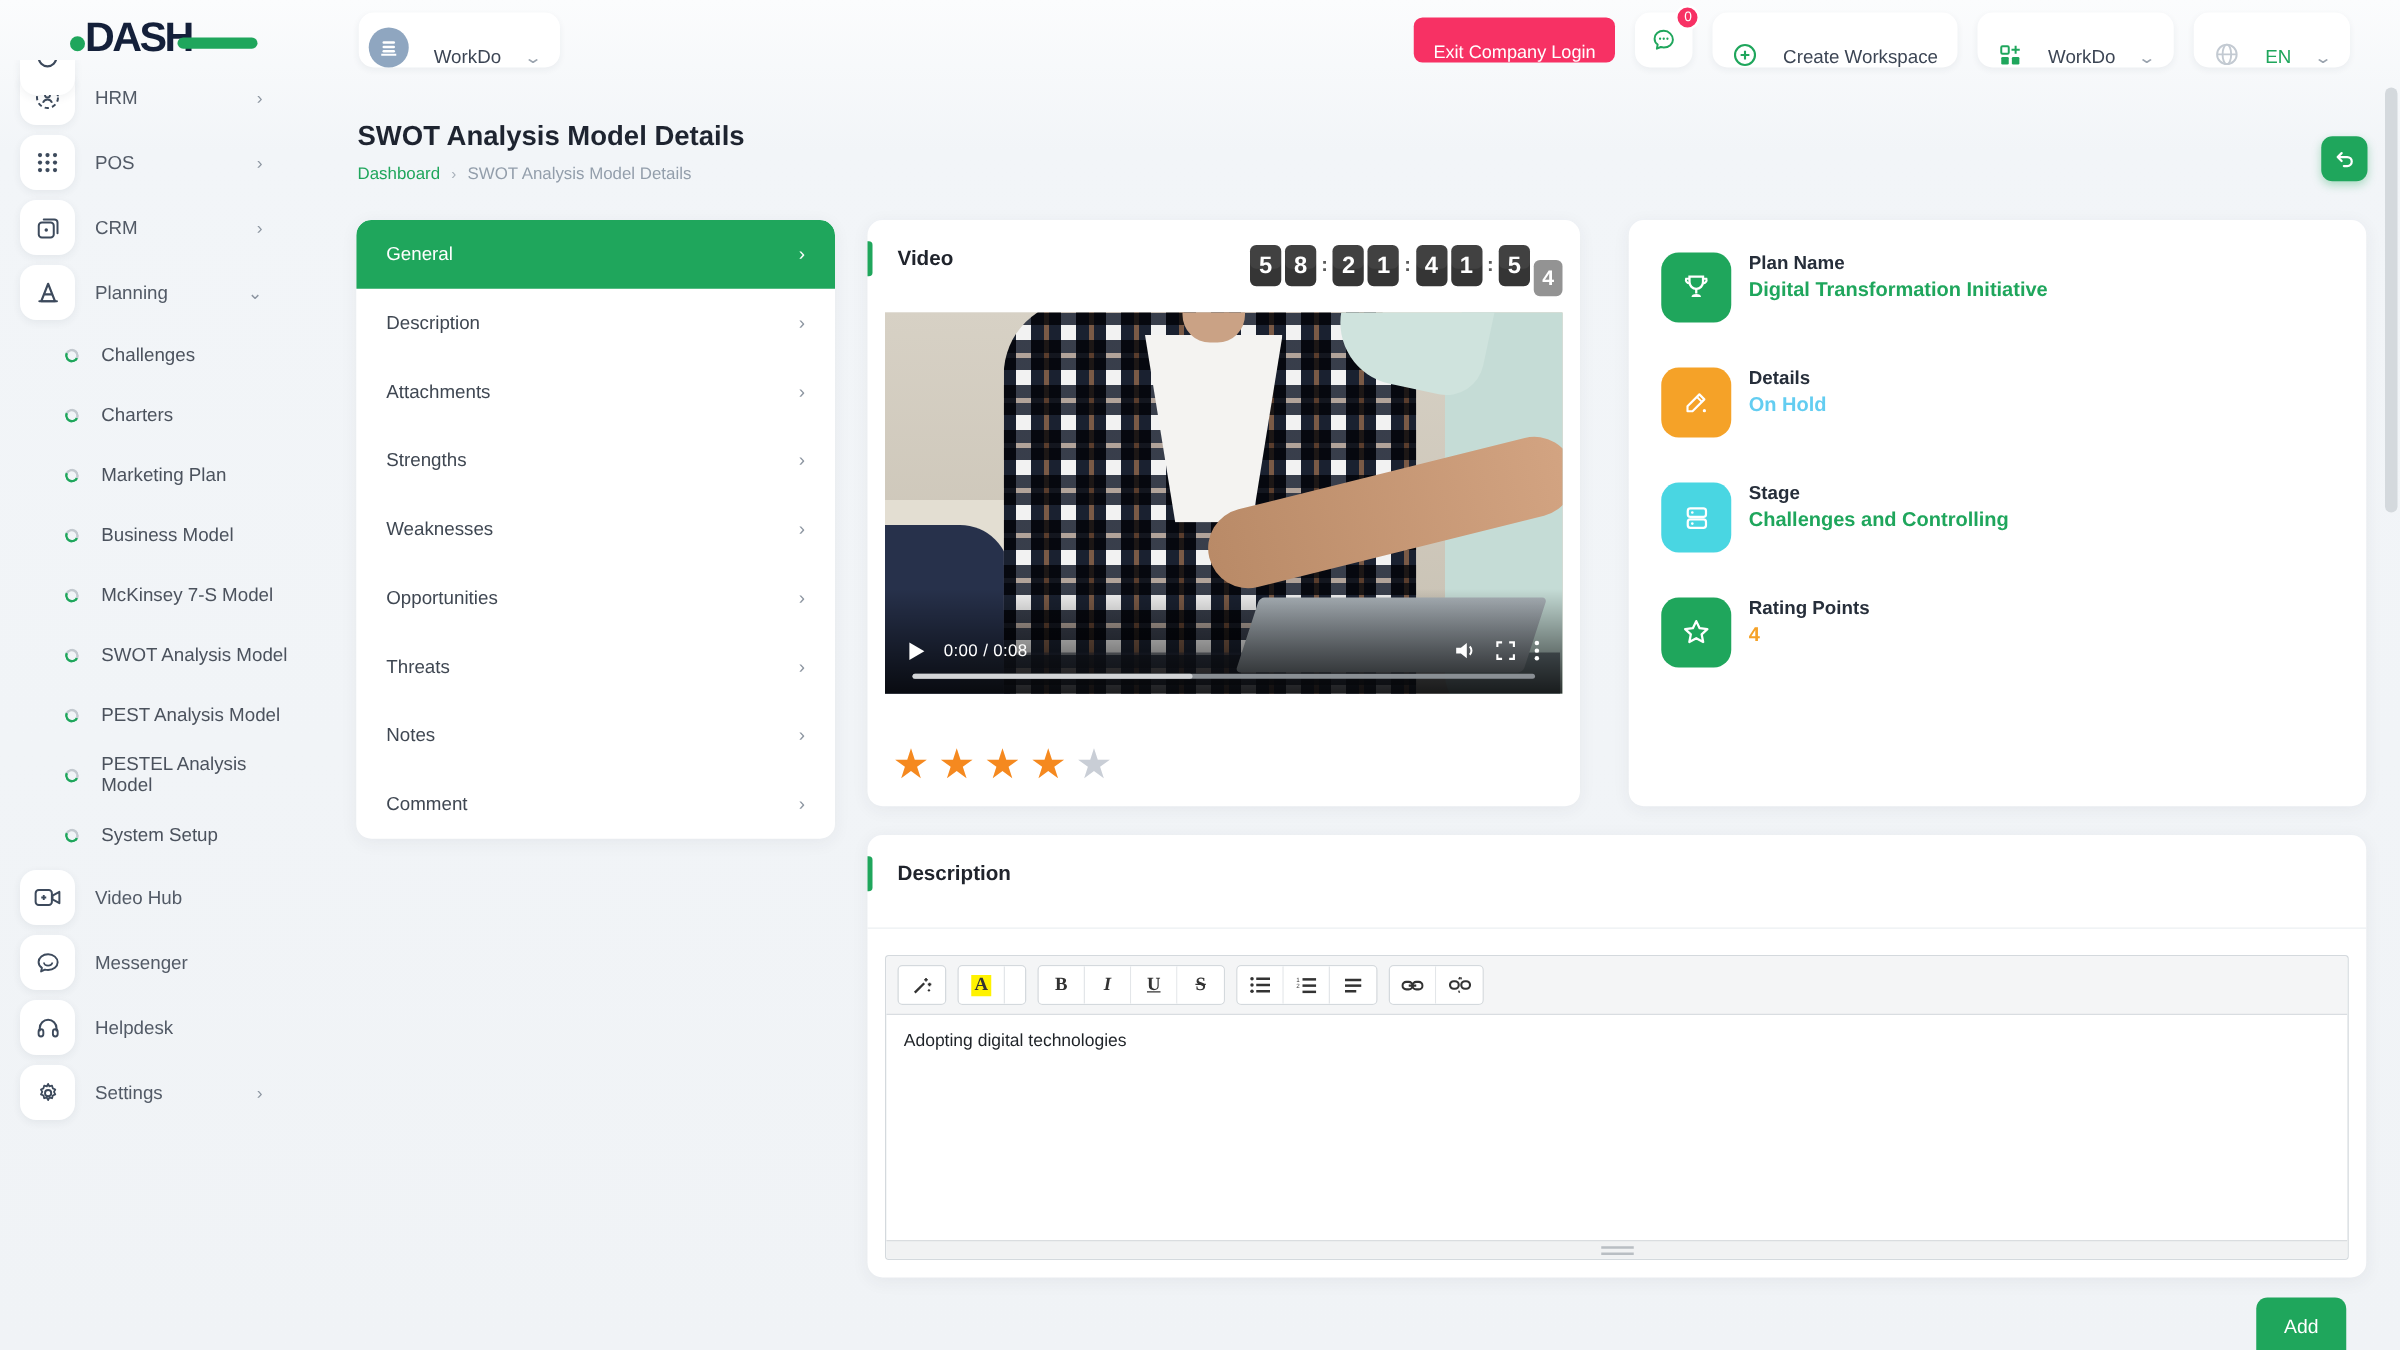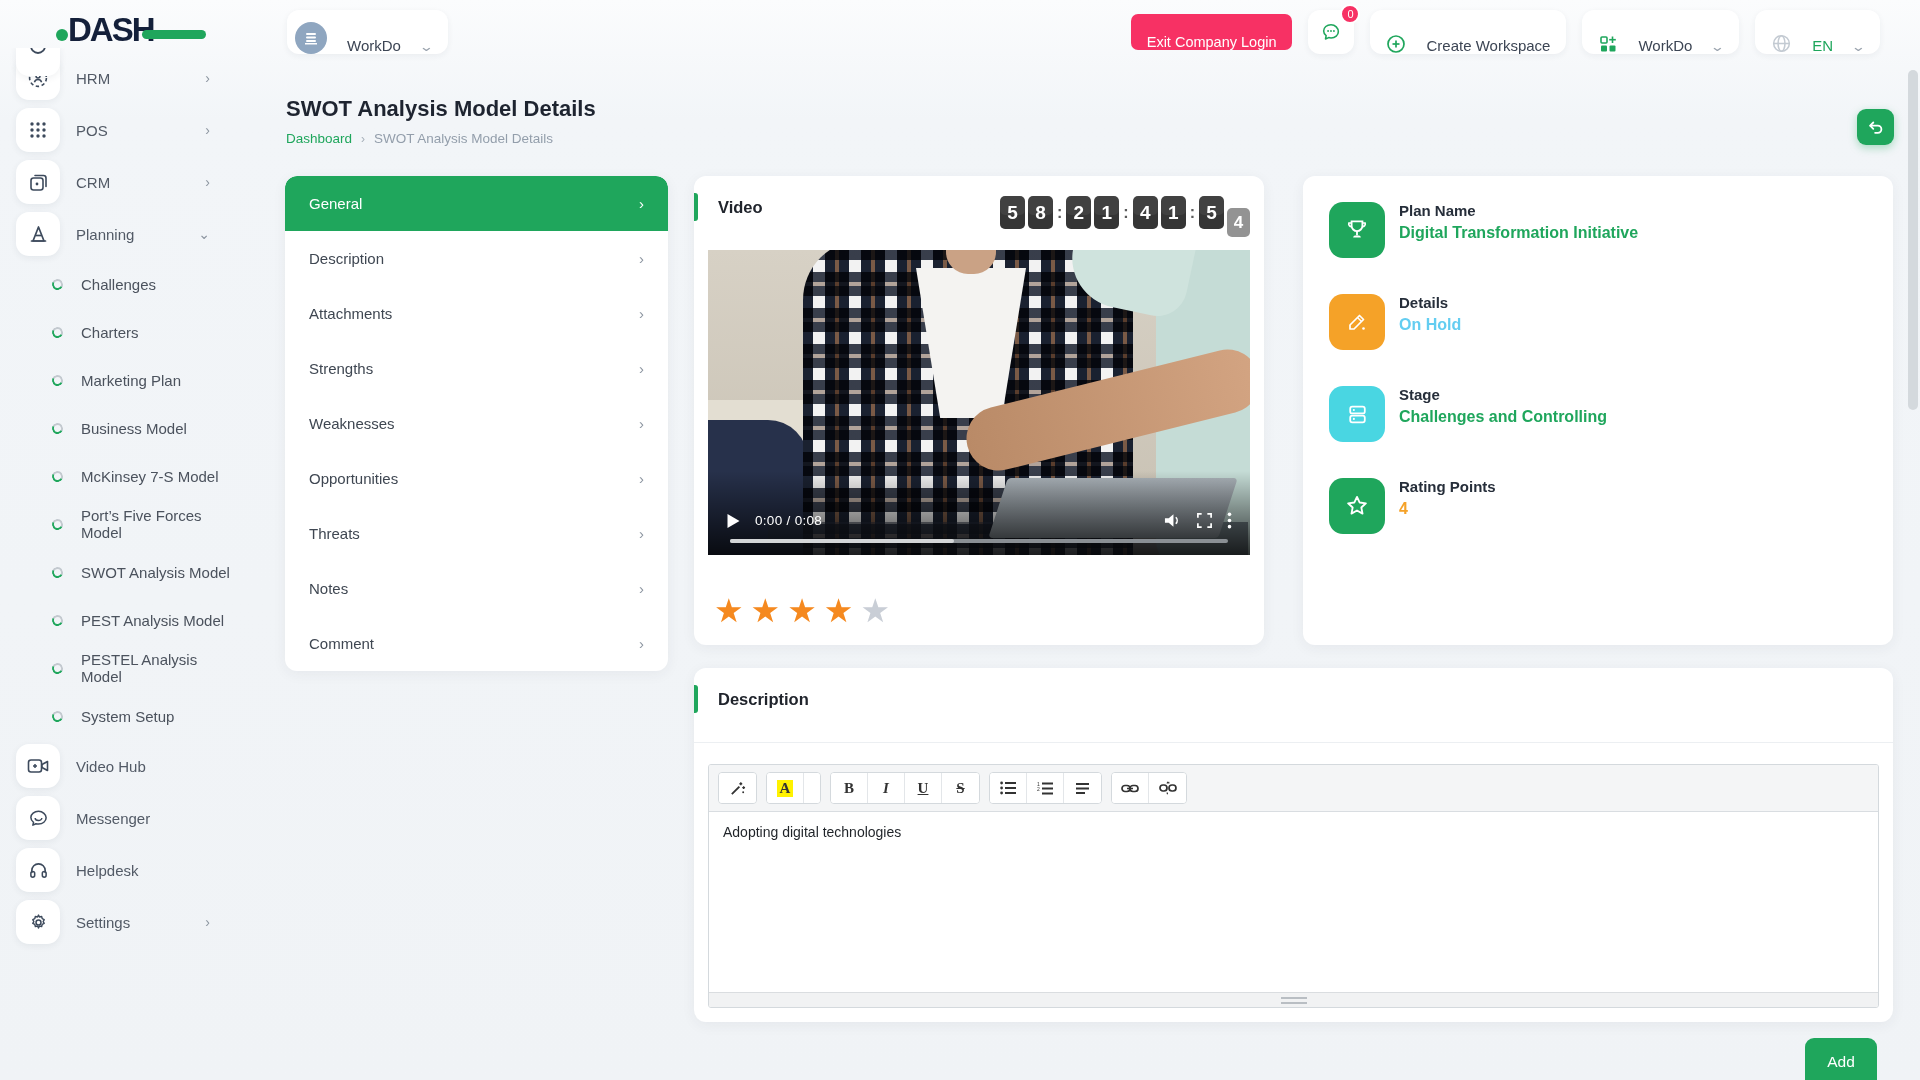--- a/index.html
+++ b/index.html
@@ -268,24 +268,20 @@
       <div class="side-sub">
         <span class="sub-dot"></span>
     <span>Business Model</span>
       </div>
       <div class="side-sub">
         <span class="sub-dot"></span>
     <span>McKinsey 7-S Model</span>
       </div>
       <div class="side-sub">
         <span class="sub-dot"></span>
-    <span>Port’s Five Forces Model</span>
-      </div>
-      <div class="side-sub">
-        <span class="sub-dot"></span>
     <span>SWOT Analysis Model</span>
       </div>
       <div class="side-sub">
         <span class="sub-dot"></span>
     <span>PEST Analysis Model</span>
       </div>
       <div class="side-sub">
         <span class="sub-dot"></span>
     <span>PESTEL Analysis Model</span>
       </div>

